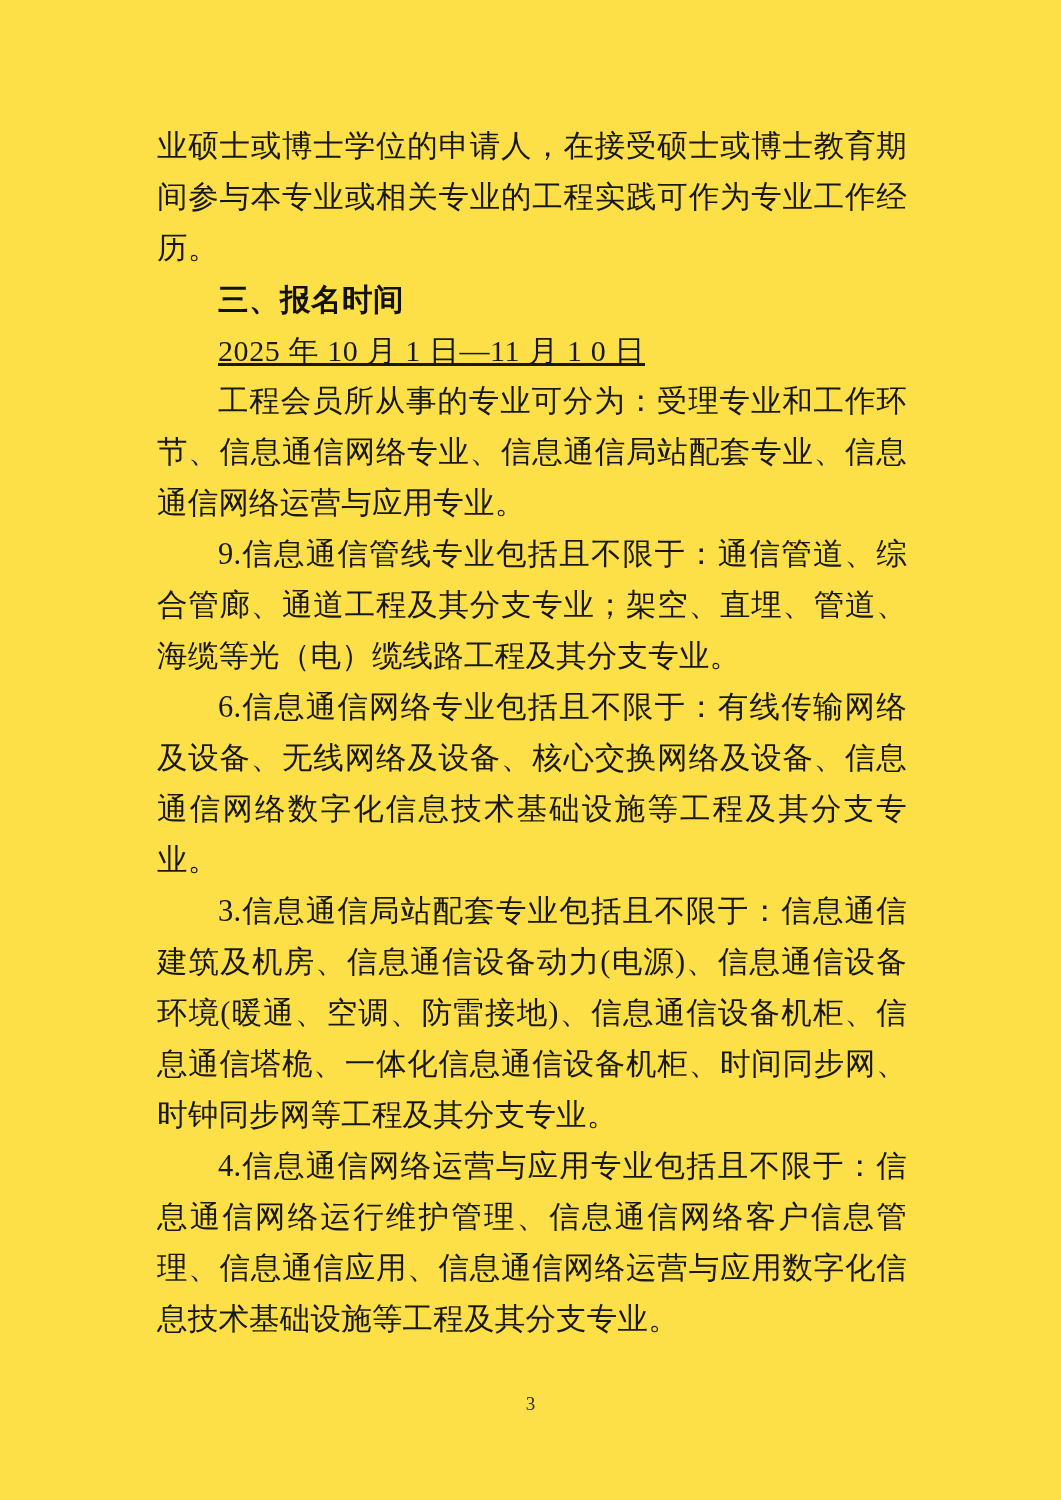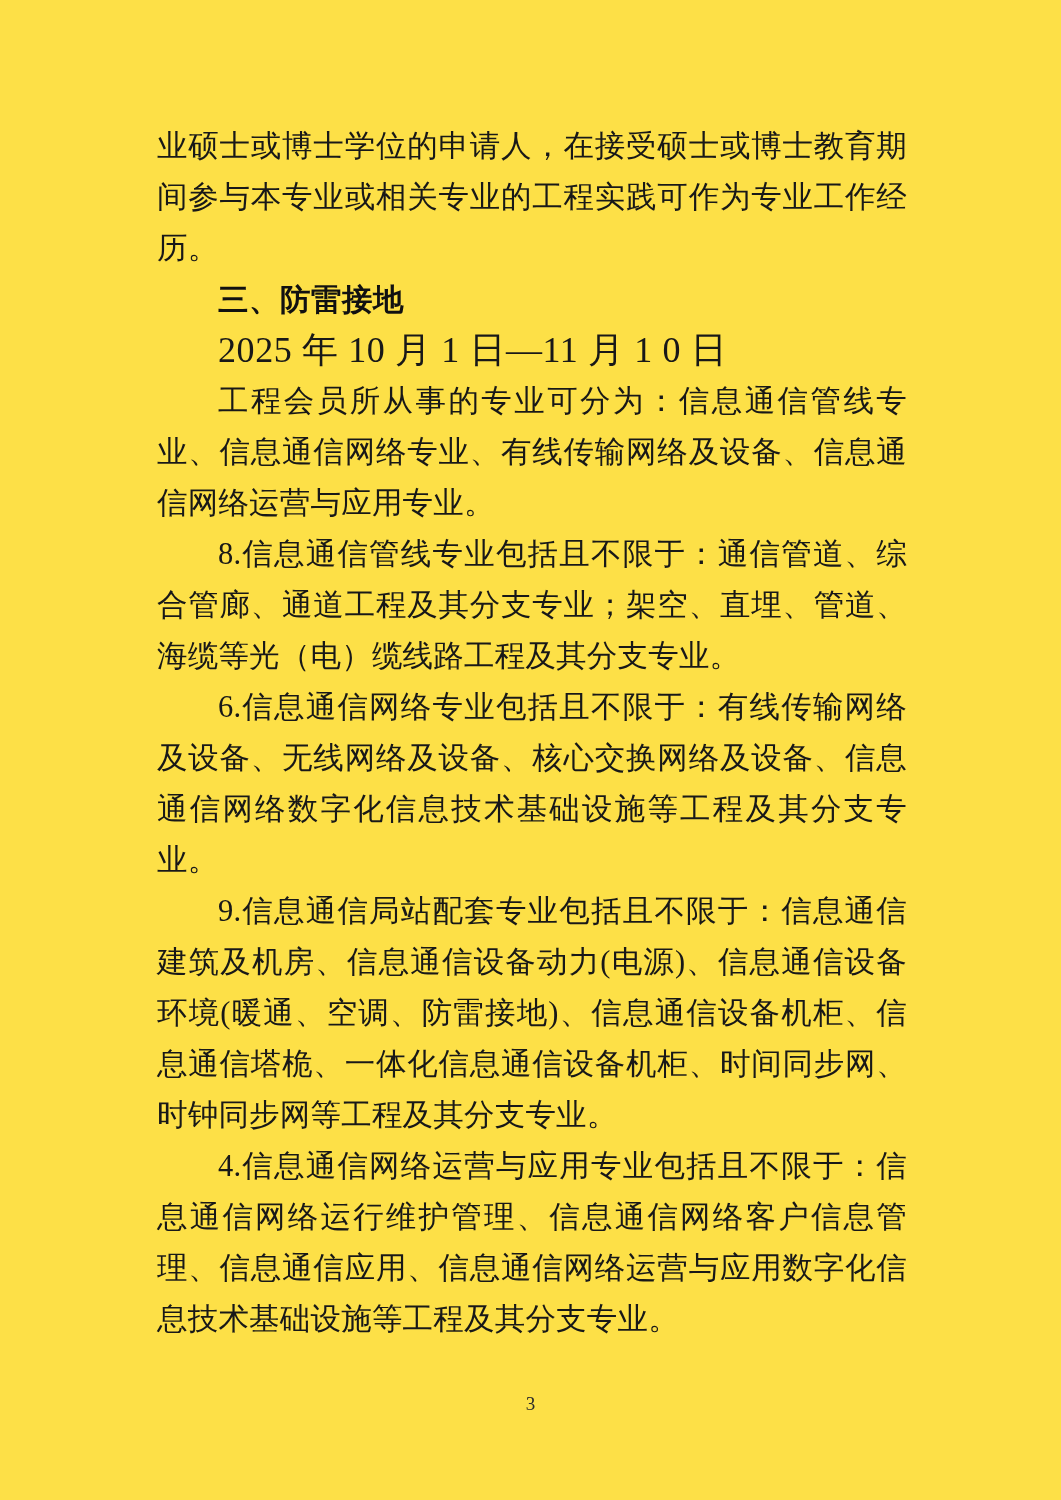--- a/index.html
+++ b/index.html
@@ -61,26 +61,27 @@
     font-weight: 700;
     letter-spacing: 0.5px;
     margin: 0;
     text-indent: 61px;
     color: #111111;
   }
 
   
   .dateline {
     font-family: "Liberation Serif", "DejaVu Serif", serif;
-    font-size: 36px;
+    font-size: 30px;
     line-height: 51px;
     margin: 0;
     text-indent: 61px;
     letter-spacing: 0.6px;
     color: #181818;
+    text-decoration: underline;
   }
 
   .page-number {
     position: absolute;
     left: 0;
     top: 1393px;
     width: 1061px;
     text-align: center;
     font-family: "Liberation Serif", "DejaVu Serif", serif;
     font-size: 19px;
@@ -89,33 +90,33 @@
 </style>
 </head>
 <body>
 
 <div class="page">
 
   <div class="text-col">
 
     <p class="para cont">业硕士或博士学位的申请人，在接受硕士或博士教育期间参与本专业或相关专业的工程实践可作为专业工作经历。</p>
 
-    <p class="heading">三、防雷接地</p>
+    <p class="heading">三、报名时间</p>
 
     <p class="dateline">2025 年 10 月 1 日—11 月 1 0 日</p>
 
 
 
-    <p class="para indent">工程会员所从事的专业可分为：信息通信管线专业、信息通信网络专业、有线传输网络及设备、信息通信网络运营与应用专业。</p>
+    <p class="para indent">工程会员所从事的专业可分为：受理专业和工作环节、信息通信网络专业、信息通信局站配套专业、信息通信网络运营与应用专业。</p>
 
-    <p class="para indent">8.信息通信管线专业包括且不限于：通信管道、综合管廊、通道工程及其分支专业；架空、直埋、管道、海缆等光（电）缆线路工程及其分支专业。</p>
+    <p class="para indent">9.信息通信管线专业包括且不限于：通信管道、综合管廊、通道工程及其分支专业；架空、直埋、管道、海缆等光（电）缆线路工程及其分支专业。</p>
 
     <p class="para indent">6.信息通信网络专业包括且不限于：有线传输网络及设备、无线网络及设备、核心交换网络及设备、信息通信网络数字化信息技术基础设施等工程及其分支专业。</p>
 
-    <p class="para indent">9.信息通信局站配套专业包括且不限于：信息通信建筑及机房、信息通信设备动力(电源)、信息通信设备环境(暖通、空调、防雷接地)、信息通信设备机柜、信息通信塔桅、一体化信息通信设备机柜、时间同步网、时钟同步网等工程及其分支专业。</p>
+    <p class="para indent">3.信息通信局站配套专业包括且不限于：信息通信建筑及机房、信息通信设备动力(电源)、信息通信设备环境(暖通、空调、防雷接地)、信息通信设备机柜、信息通信塔桅、一体化信息通信设备机柜、时间同步网、时钟同步网等工程及其分支专业。</p>
 
     <p class="para indent">4.信息通信网络运营与应用专业包括且不限于：信息通信网络运行维护管理、信息通信网络客户信息管理、信息通信应用、信息通信网络运营与应用数字化信息技术基础设施等工程及其分支专业。</p>
 
   </div>
 
   <div class="page-number">3</div>
 
 </div>
 
 </body></html>

